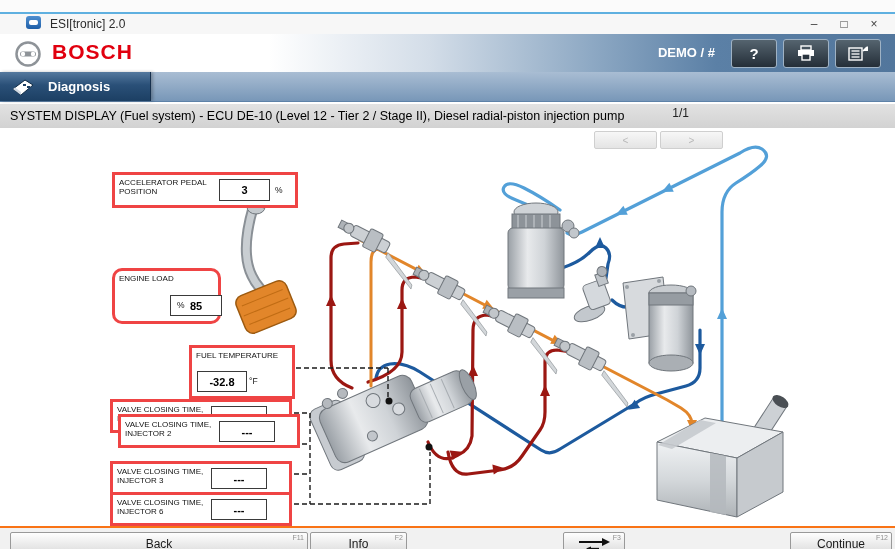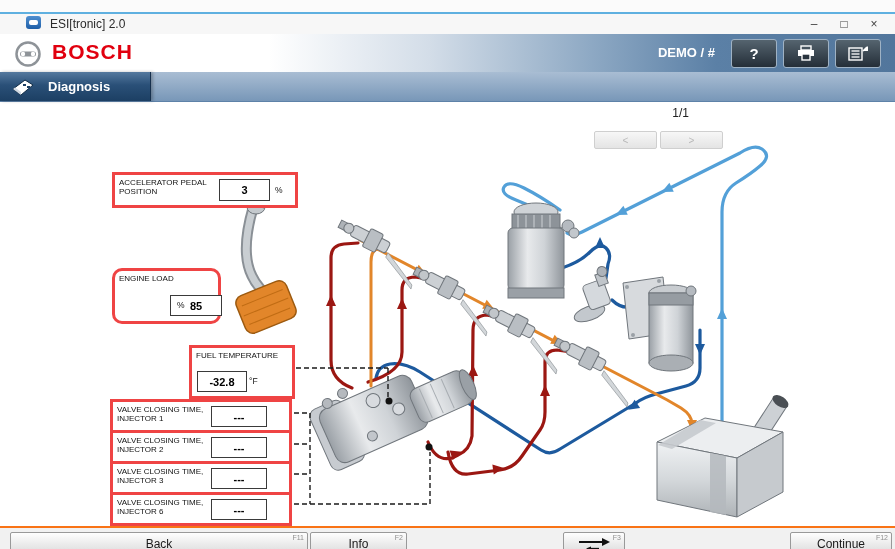--- a/index.html
+++ b/index.html
@@ -155,20 +155,23 @@
       <svg class="ticon" width="26" height="18" viewBox="0 0 26 18">
         <polygon points="3,11 15,2 23,7 11,17" fill="#ffffff" stroke="#0f2a44" stroke-width="1"></polygon>
         <polygon points="3,11 11,17 11,14 5,9.5" fill="#cfd8e2"></polygon>
         <rect x="13" y="6" width="3" height="2" fill="#1c3f63"></rect>
         <rect x="17" y="8" width="3" height="2" fill="#1c3f63"></rect>
       </svg>
       <span class="tlabel">Diagnosis</span>
     </div>
   </div>
 
+  <div id="pagetitle">
+    <span class="ptext">SYSTEM DISPLAY (Fuel system) - ECU DE-10 (Level 12 - Tier 2 / Stage II), Diesel radial-piston injection pump</span>
+  </div>
   <div class="pager-count">1/1</div>
   <div class="pagerbtn prev">&lt;</div>
   <div class="pagerbtn next">&gt;</div>
 
   <svg id="diagram" viewBox="0 0 895 549">
     <defs>
       <linearGradient id="gmV" x1="0" y1="0" x2="1" y2="0">
         <stop offset="0" stop-color="#9aa0a6"></stop>
           <stop offset="0.35" stop-color="#e8eaec"></stop>
         <stop offset="0.65" stop-color="#cfd3d7"></stop>
@@ -357,21 +360,21 @@
   <div class="mbox" id="box-ftemp">
     <div class="mlabel">FUEL TEMPERATURE</div>
     <div class="vbox">-32.8</div>
     <div class="unit">°F</div>
   </div>
 
   <div class="mbox injrow" style="top:399px;">
     <div class="mlabel">VALVE CLOSING TIME, INJECTOR 1</div>
     <div class="vbox">---</div>
   </div>
-  <div class="mbox injrow" style="top:430px;">
+  <div class="mbox injrow" style="top:414px;margin-left:8px;">
     <div class="mlabel">VALVE CLOSING TIME, INJECTOR 2</div>
     <div class="vbox">---</div>
   </div>
   <div class="mbox injrow" style="top:461px;">
     <div class="mlabel">VALVE CLOSING TIME, INJECTOR 3</div>
     <div class="vbox">---</div>
   </div>
   <div class="mbox injrow" style="top:492px;">
     <div class="mlabel">VALVE CLOSING TIME, INJECTOR 6</div>
     <div class="vbox">---</div>

